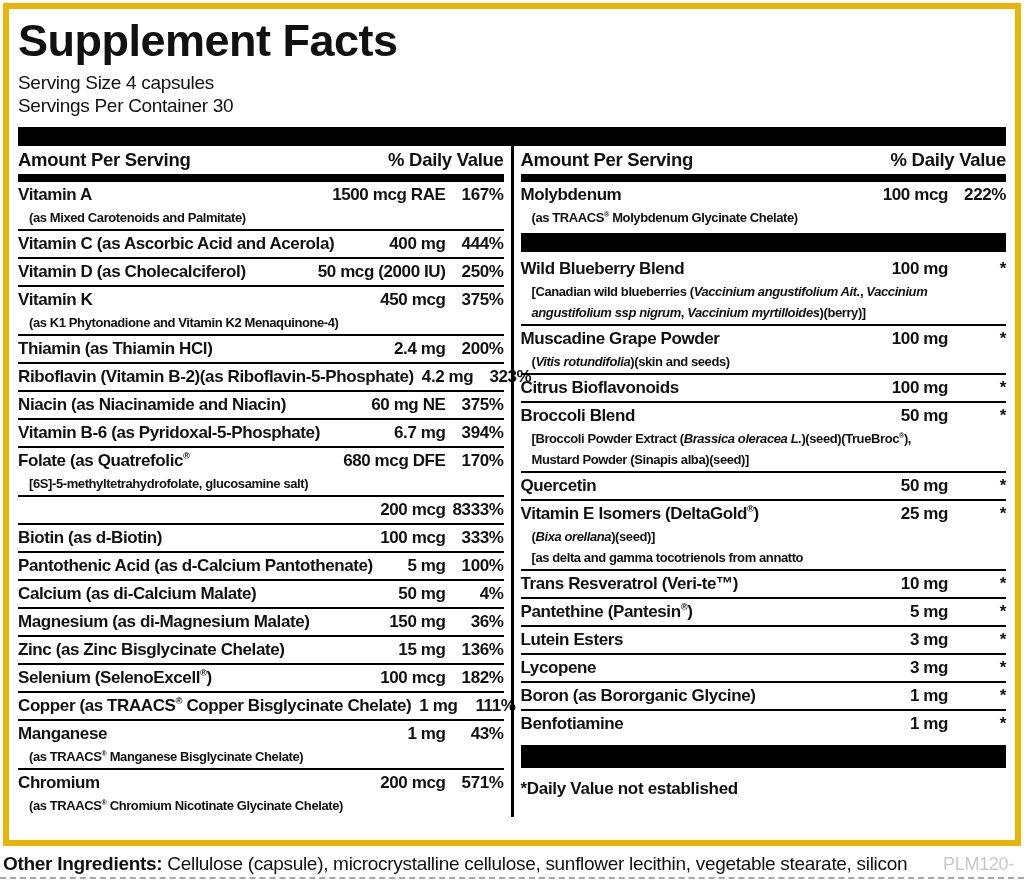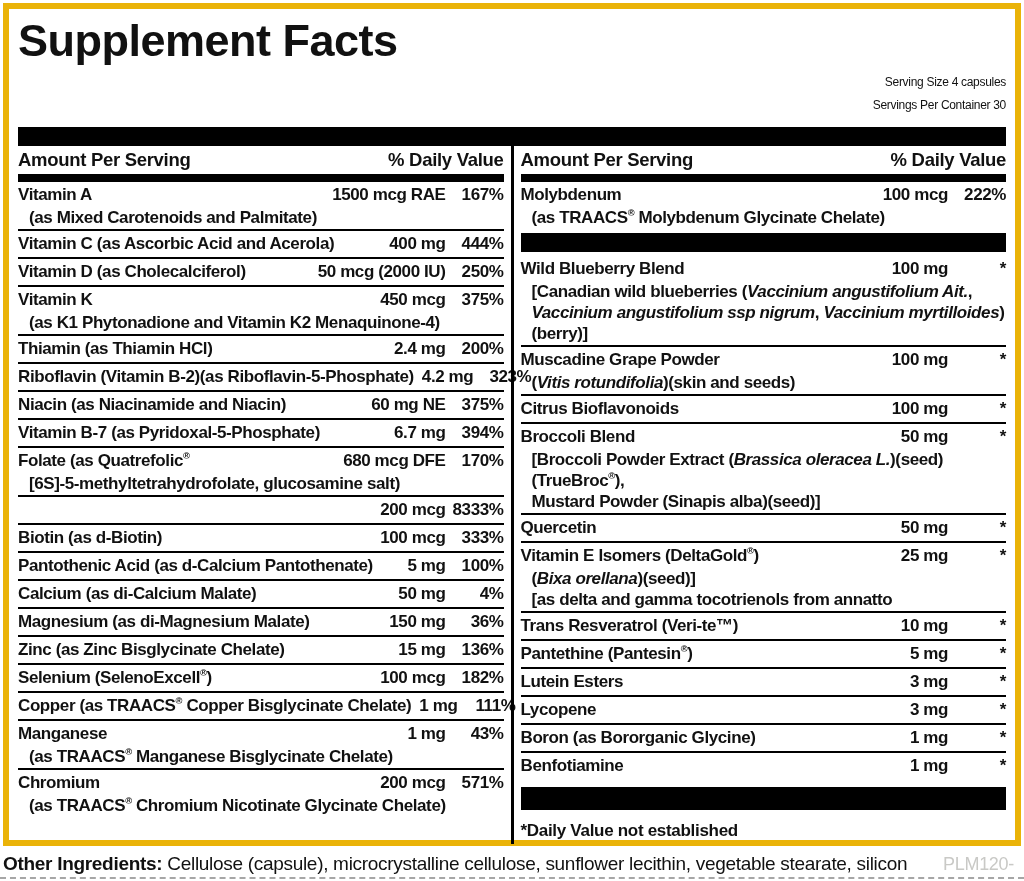--- a/index.html
+++ b/index.html
@@ -3,39 +3,39 @@
 <meta charset="utf-8">
 <style>
   html,body{margin:0;padding:0;background:#ffffff;}
   body{width:1024px;height:881px;position:relative;overflow:hidden;
        font-family:"Liberation Sans", sans-serif;color:#111;}
 
   .panel{position:absolute;left:3px;top:3px;width:1018px;height:843px;
          border:6px solid #eab308;box-sizing:border-box;padding:0 9px;background:#fff;}
 
   .title{font-size:45px;font-weight:bold;letter-spacing:-0.5px;margin:7px 0 5px;line-height:50px;}
-  .serving{font-size:12px;line-height:23px;letter-spacing:-0.3px;text-align:right;}
+  .serving{font-size:19px;line-height:23px;letter-spacing:-0.3px;}
   .topbar{height:19px;background:#000;margin-top:10px;}
 
   .cols{display:flex;align-items:stretch;margin-top:0;}
   .vdivider{width:3px;background:#000;margin:0 7px;flex:0 0 3px;}
   .col{flex:1;min-width:0;display:flex;flex-direction:column;}
   .colheader{display:flex;justify-content:space-between;align-items:baseline;
              font-weight:bold;font-size:18.5px;line-height:28px;letter-spacing:-0.3px;}
   .midbar{height:8px;background:#000;flex:0 0 8px;}
 
   .rows{flex:1;font-weight:bold;}
   .row{padding:1px 0;}
   .row + .row{border-top:2px solid #000;}
   .rowmain{display:flex;align-items:baseline;font-size:17px;line-height:24px;
            letter-spacing:-0.4px;white-space:nowrap;}
   .name{flex:0 1 auto;}
   .amt{margin-left:auto;padding-left:8px;}
   .dv{min-width:52px;text-align:right;padding-left:6px;}
-  .sub{font-size:17px;line-height:21px;letter-spacing:-0.4px;padding-left:11px;white-space:normal;}
+  .sub{font-size:13px;line-height:21px;letter-spacing:-0.4px;padding-left:11px;white-space:normal;}
 
   .colbar{height:19px;background:#000;margin:4px 0;}
   .colbar.tall{height:23px;margin-top:8px;}
   .note{font-size:17px;line-height:27px;letter-spacing:-0.3px;padding-top:3px;}
 
   sup{font-size:0.55em;line-height:0;}
 
   .footer{position:absolute;left:3px;top:852px;width:1018px;display:flex;align-items:baseline;
           font-size:19px;letter-spacing:-0.3px;line-height:24px;}
   .footer .oi-label{font-weight:bold;}
@@ -106,21 +106,21 @@
           </div>
           <div class="row">
             <div class="rowmain">
               <span class="name">Niacin (as Niacinamide and Niacin)</span>
               <span class="amt">60 mg NE</span>
               <span class="dv">375%</span>
             </div>
           </div>
           <div class="row">
             <div class="rowmain">
-              <span class="name">Vitamin B-7 (as Pyridoxal-5-Phosphate)</span>
+              <span class="name">Vitamin B-6 (as Pyridoxal-5-Phosphate)</span>
               <span class="amt">6.7 mg</span>
               <span class="dv">394%</span>
             </div>
           </div>
           <div class="row">
             <div class="rowmain">
               <span class="name">Folate (as Quatrefolic<sup>®</sup></span>
               <span class="amt">680 mcg DFE</span>
               <span class="dv">170%</span>
             </div>

